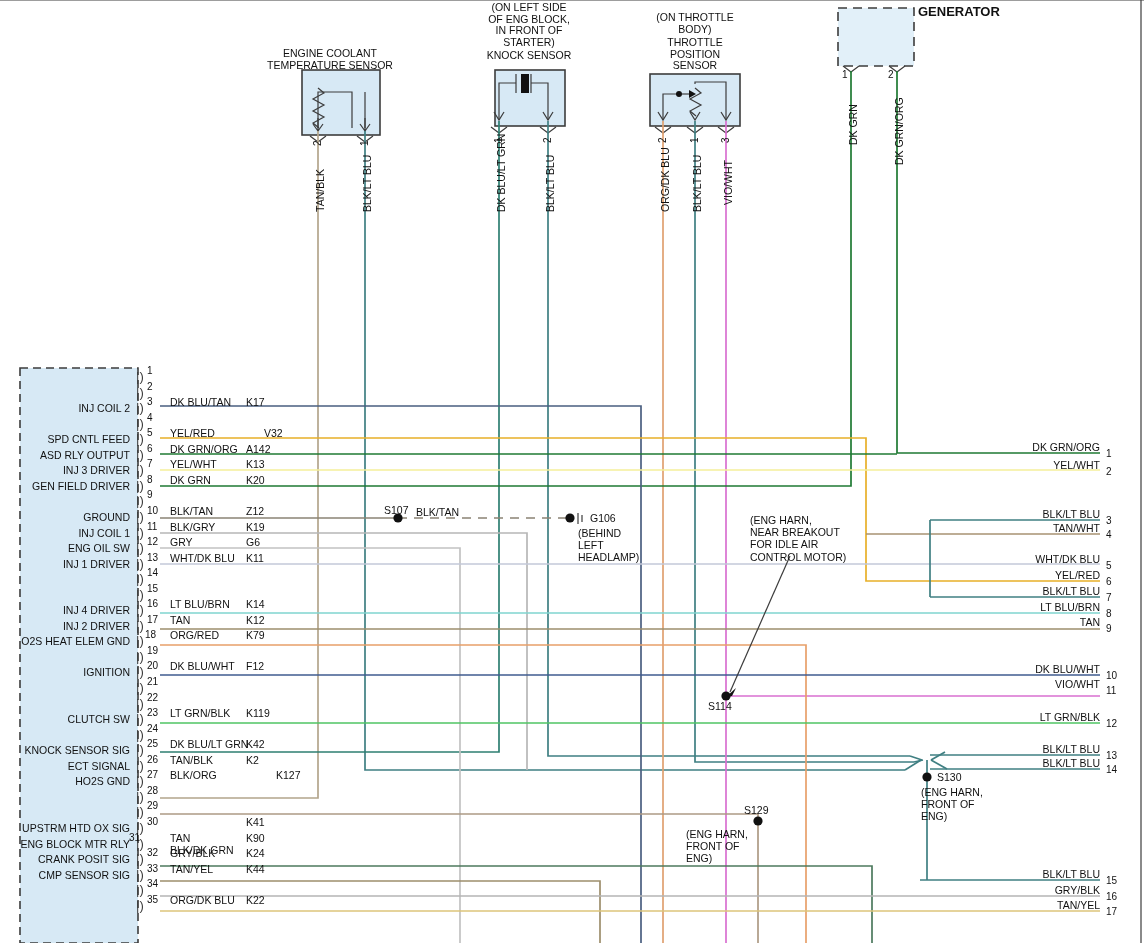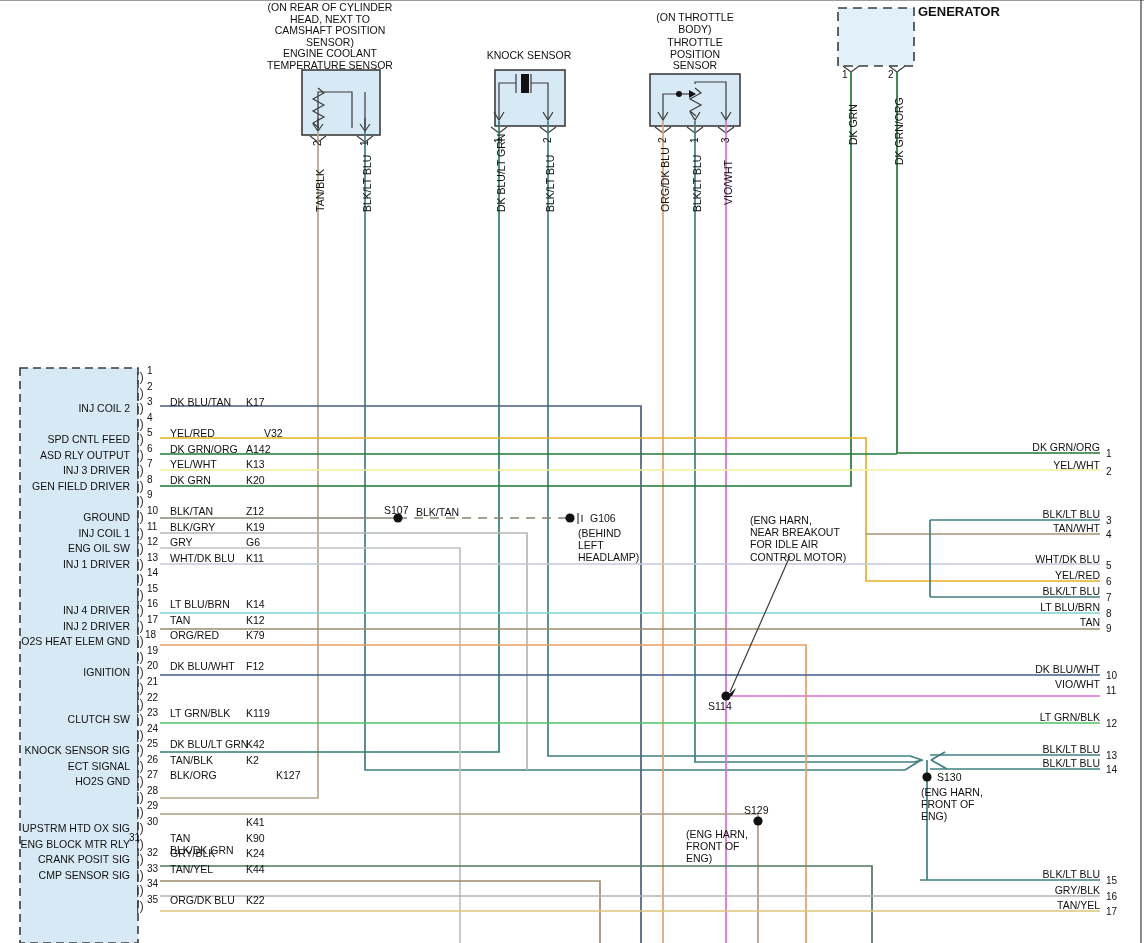--- a/index.html
+++ b/index.html
@@ -154,27 +154,27 @@
 
   <path class="thin" d="M790 556 L730 692"></path>
   <polygon points="726,697 736,688 732,696" fill="#111"></polygon>
 
   <rect x="20" y="368" width="118" height="575" fill="#d7e9f5" stroke="#3c3c3c" stroke-width="1.6" stroke-dasharray="8,5"></rect>
 
   <path class="thin" d="M1141 0 L1141 943"></path>
   <path class="thin" d="M0 0 L1144 0"></path>
 </svg>
 
-<div class="txt hdr" style="left:255px;top:2px;width:150px;">(ON REAR OF CYLINDER
-HEAD, NEXT TO
-CAMSHAFT POSITION
-SENSOR)</div>
 <div class="txt hdr" style="left:255px;top:48px;width:150px;">ENGINE COOLANT
 TEMPERATURE SENSOR</div>
 
+<div class="txt hdr" style="left:470px;top:2px;width:118px;">(ON LEFT SIDE
+OF ENG BLOCK,
+IN FRONT OF
+STARTER)</div>
 <div class="txt hdr" style="left:470px;top:50px;width:118px;">KNOCK SENSOR</div>
 
 <div class="txt hdr" style="left:645px;top:12px;width:100px;">(ON THROTTLE
 BODY)</div>
 <div class="txt hdr" style="left:645px;top:37px;width:100px;">THROTTLE
 POSITION
 SENSOR</div>
 
 <div class="txt gen" style="left:918px;top:4px;">GENERATOR</div>
 

